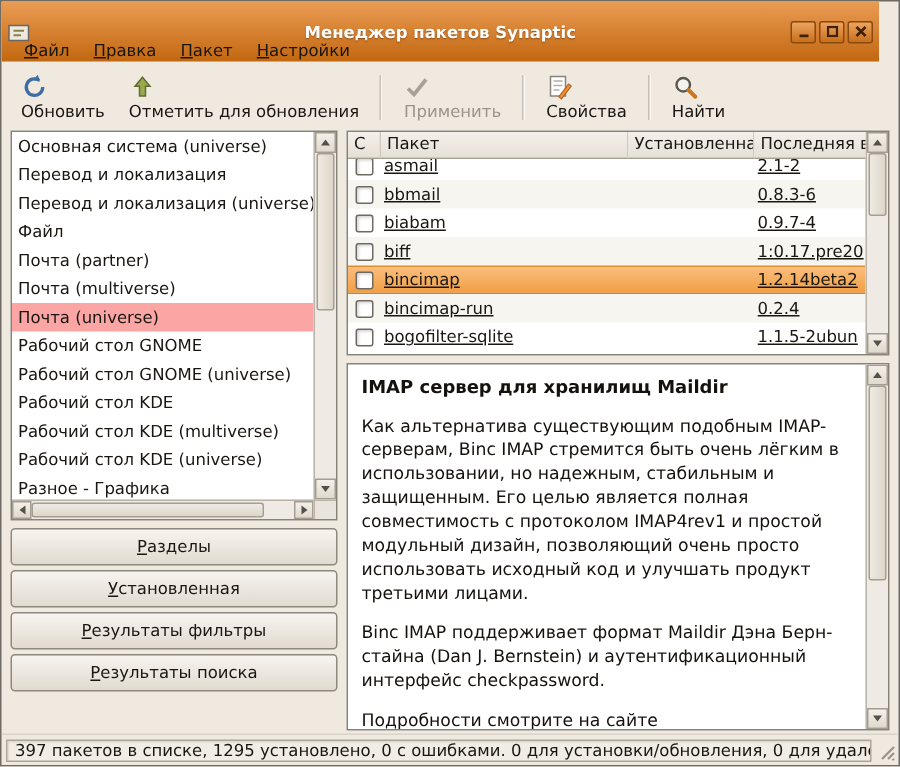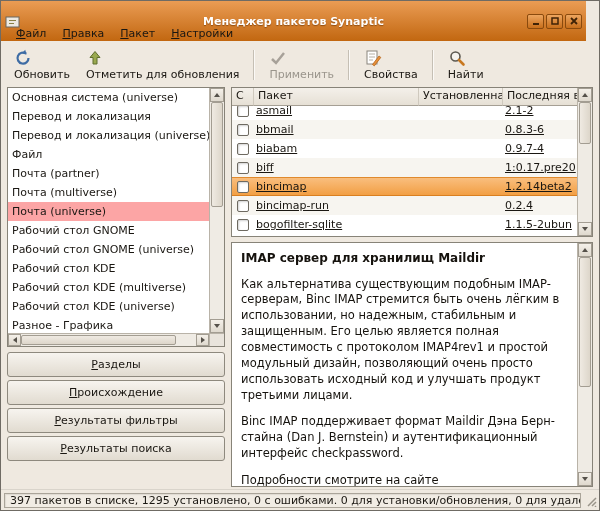--- a/index.html
+++ b/index.html
@@ -227,21 +227,21 @@
               <span class="tri-right"></span>
             </div>
         </div>
         <div class="scroll-corner"></div>
       </div>
       <div class="section-buttons">
         <div class="sec-btn">
             <span class="sec-btn-label">Разделы</span>
           </div>
         <div class="sec-btn">
-            <span class="sec-btn-label">Происхождение</span>
+            <span class="sec-btn-label">Установленная</span>
           </div>
         <div class="sec-btn">
             <span class="sec-btn-label">Результаты фильтры</span>
           </div>
         <div class="sec-btn">
             <span class="sec-btn-label">Результаты поиска</span>
           </div>
       </div>
     </div>
 

